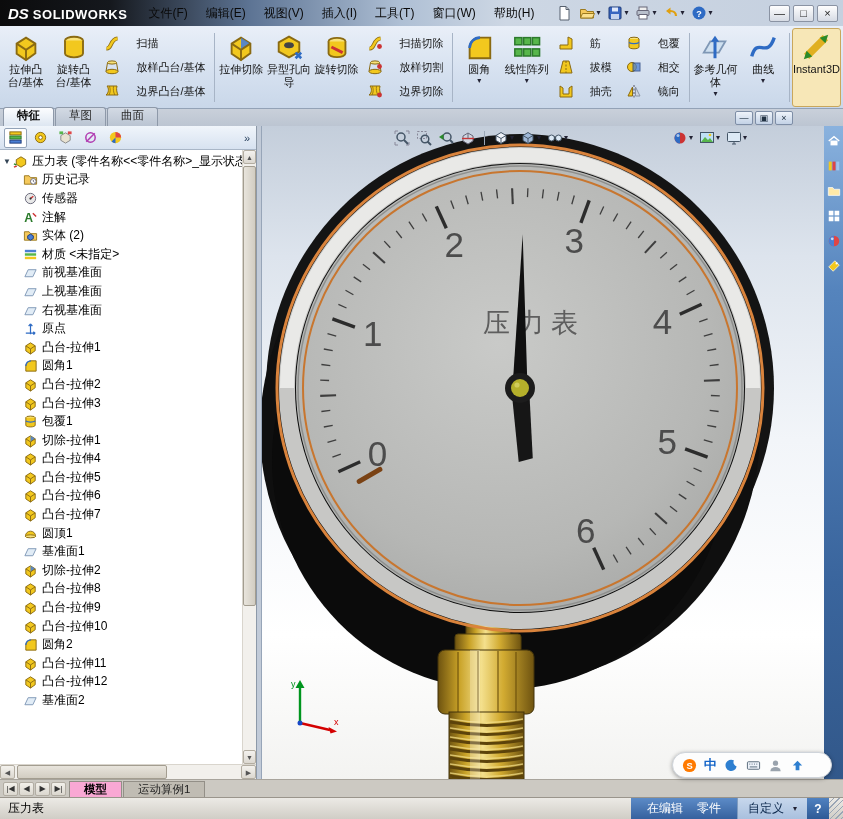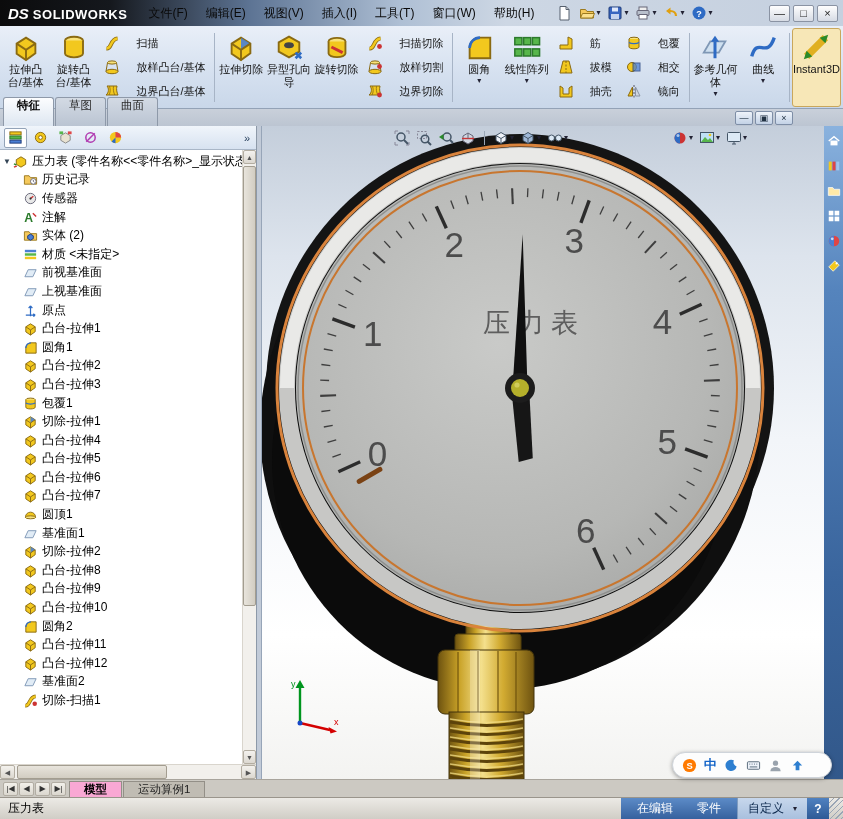--- a/index.html
+++ b/index.html
@@ -28,21 +28,21 @@
 .rb-large .ic{width:30px;height:30px}
 .rb-label{font-size:11px;line-height:13px;color:#141414;margin-top:1px;max-width:46px;word-break:break-all}
 .rb-label.one{max-width:70px;word-break:keep-all;white-space:nowrap}
 .rb-caret{font-size:8px;color:#223;line-height:8px;margin-top:1px}
 .rb-stack{display:flex;flex-direction:column;justify-content:flex-start;padding:5px 3px;gap:4px}
 .rb-small{display:flex;align-items:center;gap:16px;padding:1px 3px;border:1px solid transparent;border-radius:2px;white-space:nowrap;color:#141414;font-size:11px}
 .rb-sep{width:1px;background:#a7b4c6;margin:5px 2px}
 .pressed{background:#f7e7b7;border:1px solid #c9a75c}
 
 #tabrow{position:absolute;left:0;top:109px;width:100%;height:17px;background:linear-gradient(#c9d0da,#bcc5d2);display:flex;align-items:flex-end}
-.cm-tab{padding:1px 13px 14px;font-size:11.5px;border:1px solid #8e99a9;border-bottom:none;border-radius:3px 3px 0 0;margin-right:1px;line-height:13px}
+.cm-tab{padding:1px 13px 4px;font-size:11.5px;border:1px solid #8e99a9;border-bottom:none;border-radius:3px 3px 0 0;margin-right:1px;line-height:13px}
 .cm-tab.active{background:linear-gradient(#fcfdff,#dde6f1);font-weight:bold;color:#000}
 .cm-tab.inactive{background:linear-gradient(#d3dae4,#bac4d2);color:#2c2c2c}
 #cmtabs{display:flex;padding-left:3px}
 #docctl{margin-left:auto;display:flex;gap:2px;margin-right:50px;padding-bottom:1px}
 .dbtn{width:18px;height:14px;border:1px solid #7e8ea6;background:linear-gradient(#eef3fa,#c3d2e6);font-size:9px;line-height:12px;text-align:center;border-radius:2px;color:#234}
 
 #panel{position:absolute;left:0;top:126px;width:257px;height:653px;background:#fff;border-right:1px solid #8d99a8;display:flex;flex-direction:column}
 #panel-tabs{height:24px;flex:none;background:linear-gradient(#f0f5fb,#d7e2f0);border-bottom:1px solid #a9b6c7;display:flex;align-items:center;gap:2px;padding:0 4px}
 .ptab{width:23px;height:20px;display:flex;align-items:center;justify-content:center;border:1px solid transparent;border-radius:2px}
 .ptab.active{background:#fff;border-color:#93a3b8}
@@ -79,21 +79,21 @@
 #bottomtabs{position:absolute;left:0;top:779px;width:100%;height:18px;background:#ccc9c2;border-top:1px solid #a8a49c;display:flex;align-items:center}
 .bt-nav{display:flex;gap:1px;padding:0 3px}
 .bt-nav span{min-width:15px;text-align:center;font-size:8px;color:#333;border:1px solid #b2ada3;background:linear-gradient(#f2f0ea,#dbd7cf);height:14px;line-height:12px;border-radius:2px;padding:0 1px}
 .bt-tab{padding:0 14px;height:16px;line-height:15px;font-size:11.5px;border:1px solid #938f87;border-bottom:none;border-radius:0 0 0 0;margin-right:1px}
 .bt-tab.active{background:#f9a8d4;font-weight:bold}
 .bt-tab.inactive{background:#c0bcb3;color:#222}
 
 #statusbar{position:absolute;left:0;top:797px;width:100%;height:22px;background:linear-gradient(#eceae5,#d0cdc6);border-top:1px solid #9a958c;display:flex;align-items:center}
 #status-left{padding:0 8px;color:#000}
 #status-right{margin-left:auto;display:flex;align-items:stretch;height:100%}
-#status-mode{background:linear-gradient(#5c8bc7,#36619e);color:#fff;padding:0 16px;display:flex;align-items:center;gap:24px}
+#status-mode{background:linear-gradient(#5c8bc7,#36619e);color:#fff;padding:0 16px;display:flex;align-items:center;gap:14px}
 #status-custom{background:linear-gradient(#c7d7ec,#a9c0de);padding:0 10px;display:flex;align-items:center;gap:8px;color:#0e2a4e;border-left:1px solid #7f9cc0}
 #status-help{width:22px;background:linear-gradient(#4f81c0,#2f5causes? 0)}
 #status-help{width:22px;background:linear-gradient(#4f81c0,#2f5a96);color:#fff;display:flex;align-items:center;justify-content:center;font-weight:bold}
 .grip{width:14px;background:repeating-linear-gradient(135deg,transparent 0 3px,#99a5b5 3px 4px)}
 
 #tray{position:absolute;left:672px;top:752px;width:160px;height:26px;background:#fdfdfd;border:1px solid #cfd4da;border-radius:13px;
 box-shadow:0 1px 4px rgba(0,0,0,.35);display:flex;align-items:center;gap:7px;padding:0 9px;z-index:30}
 #tray .ic{width:15px;height:15px}
 .tray-mode{color:#1565c8;font-weight:bold;font-size:13px}
 </style>
@@ -544,20 +544,28 @@
           <span class="ic">
             <svg viewBox="0 0 16 16" xmlns="http://www.w3.org/2000/svg">
               <path d="M2 12.5l3.5-7.5h8.5l-3.5 7.5z" fill="#dce9f5" fill-opacity=".85" stroke="#7f97b5"></path>
             </svg>
           </span>
           <span class="tw">上视基准面</span>
         </div>
         <div class="trow child">
           <span class="ic">
             <svg viewBox="0 0 16 16" xmlns="http://www.w3.org/2000/svg">
+              <path d="M2 12.5l3.5-7.5h8.5l-3.5 7.5z" fill="#dce9f5" fill-opacity=".85" stroke="#7f97b5"></path>
+            </svg>
+          </span>
+          <span class="tw">右视基准面</span>
+        </div>
+        <div class="trow child">
+          <span class="ic">
+            <svg viewBox="0 0 16 16" xmlns="http://www.w3.org/2000/svg">
               <path d="M8 14V3M8 3L6 5.5M8 3l2 2.5" stroke="#2e6bc4" fill="none" stroke-width="1.3"></path>
               <path d="M3 13h10M13 13l-2-1.5M13 13l-2 1.5" stroke="#2e6bc4" fill="none" stroke-width="1.3"></path>
             </svg>
           </span>
           <span class="tw">原点</span>
         </div>
         <div class="trow child">
           <span class="ic">
             <svg viewBox="0 0 16 16" xmlns="http://www.w3.org/2000/svg">
               <path d="M3 6.2L8 3l5 3.2v5.2L8 15l-5-3.4z" fill="#f2c81e" stroke="#8a6a12"></path>
@@ -730,30 +738,20 @@
           </span>
           <span class="tw">凸台-拉伸12</span>
         </div>
         <div class="trow child">
           <span class="ic">
             <svg viewBox="0 0 16 16" xmlns="http://www.w3.org/2000/svg">
               <path d="M2 12.5l3.5-7.5h8.5l-3.5 7.5z" fill="#dce9f5" fill-opacity=".85" stroke="#7f97b5"></path>
             </svg>
           </span>
           <span class="tw">基准面2</span>
-        </div>
-        <div class="trow child">
-          <span class="ic">
-            <svg viewBox="0 0 16 16" xmlns="http://www.w3.org/2000/svg">
-              <path d="M2.5 13.5C8 14 6 4 13.5 3.5" fill="none" stroke="#8a6a12" stroke-width="4"></path>
-              <path d="M2.5 13.5C8 14 6 4 13.5 3.5" fill="none" stroke="#f2c81e" stroke-width="2.4"></path>
-              <circle cx="12.5" cy="11.5" r="2.4" fill="#c33"></circle>
-            </svg>
-          </span>
-          <span class="tw">切除-扫描1</span>
         </div>
       </div>
     <div id="vscroll">
       <div class="sb-btn">▲</div>
       <div id="vtrack">
         <div id="vthumb"></div>
       </div>
       <div class="sb-btn">▼</div>
     </div>
     <div id="hscroll">

